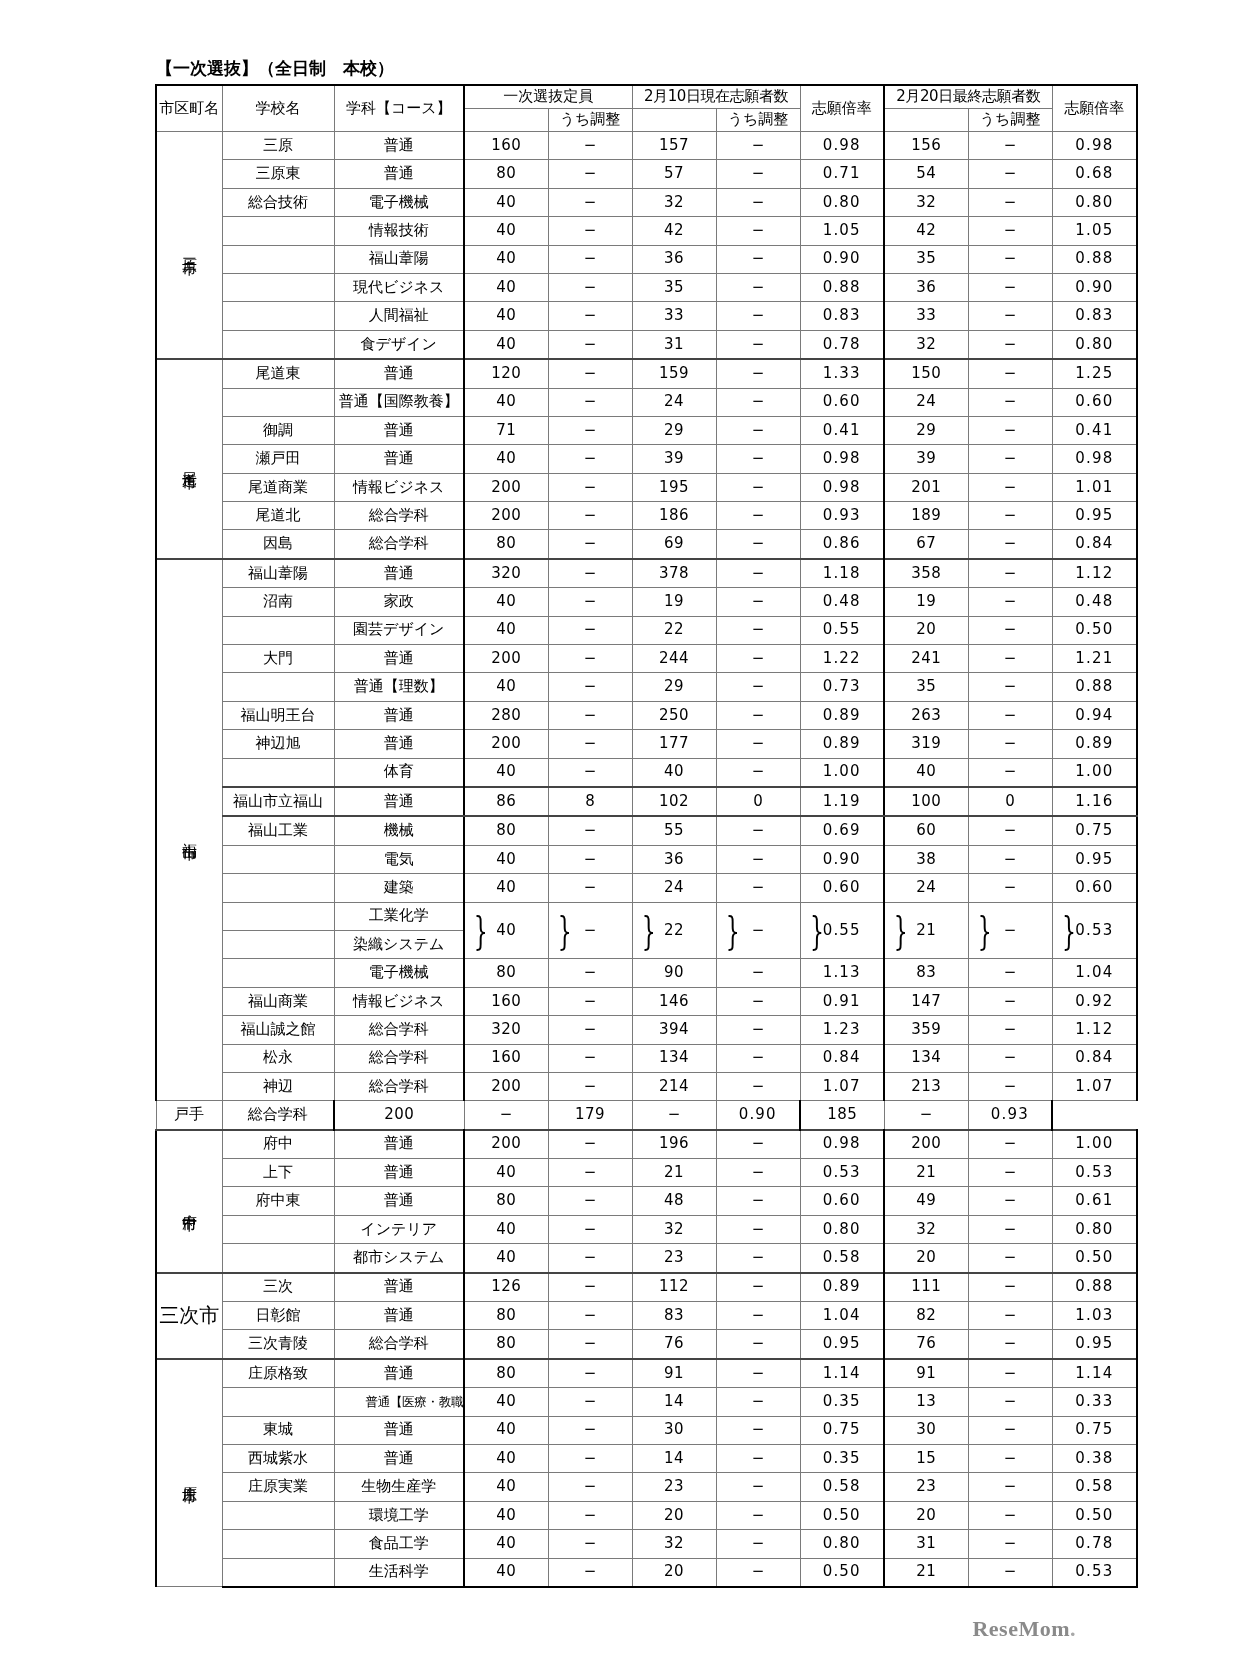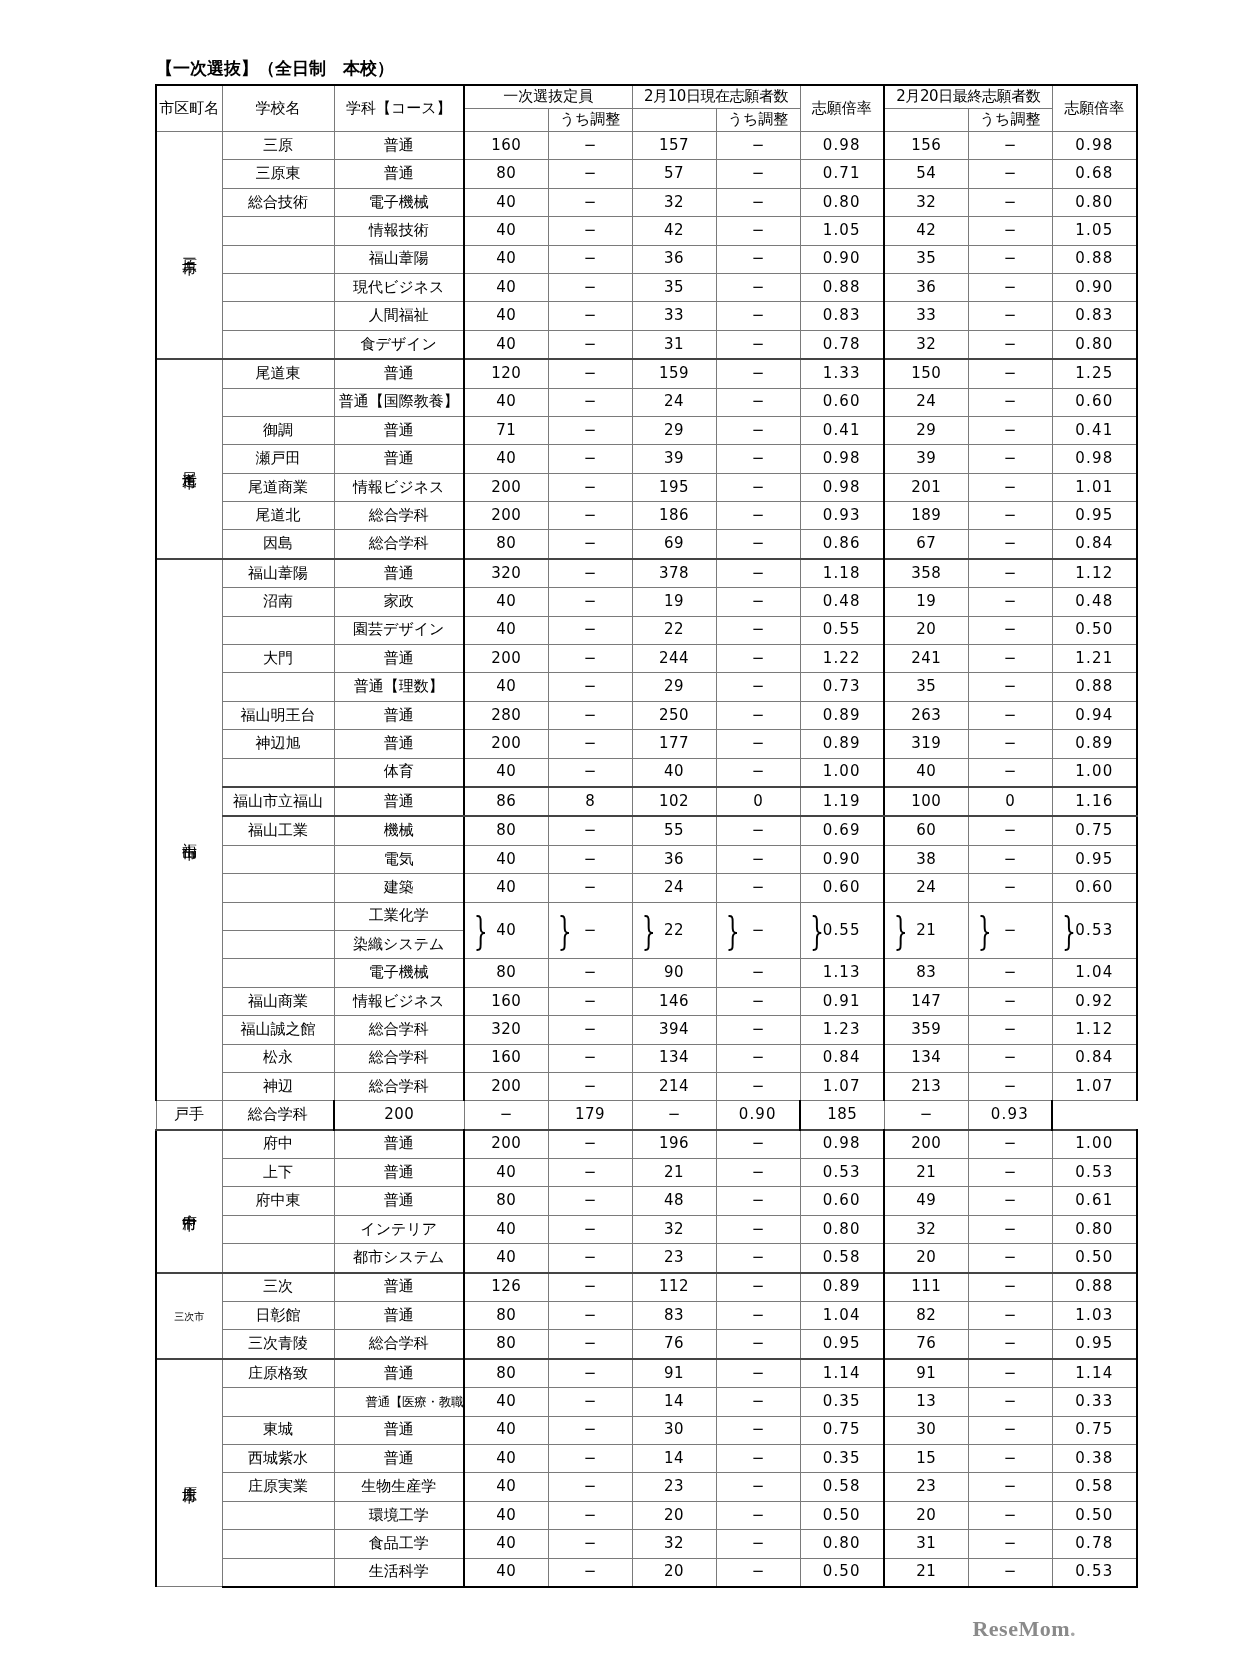--- a/index.html
+++ b/index.html
@@ -55,21 +55,21 @@
   .city{
     writing-mode:vertical-rl;
     text-orientation:upright;
     letter-spacing:1px;
     font-size:15px;
     line-height:1.1;
     white-space:nowrap;
   }
   .city-h{
     writing-mode:horizontal-tb;
-    font-size:10px;
+    font-size:20px;
     letter-spacing:0px;
     text-align:center;
   }
   .cityCell{vertical-align:middle;}
   .cityCell > span{display:inline-block;}
 
   .school{font-size:15px;white-space:nowrap;}
   .course{font-size:15px;white-space:nowrap;}
   .course.sm{font-size:12.5px;letter-spacing:-0.3px;padding-left:31px;}
   .num{

